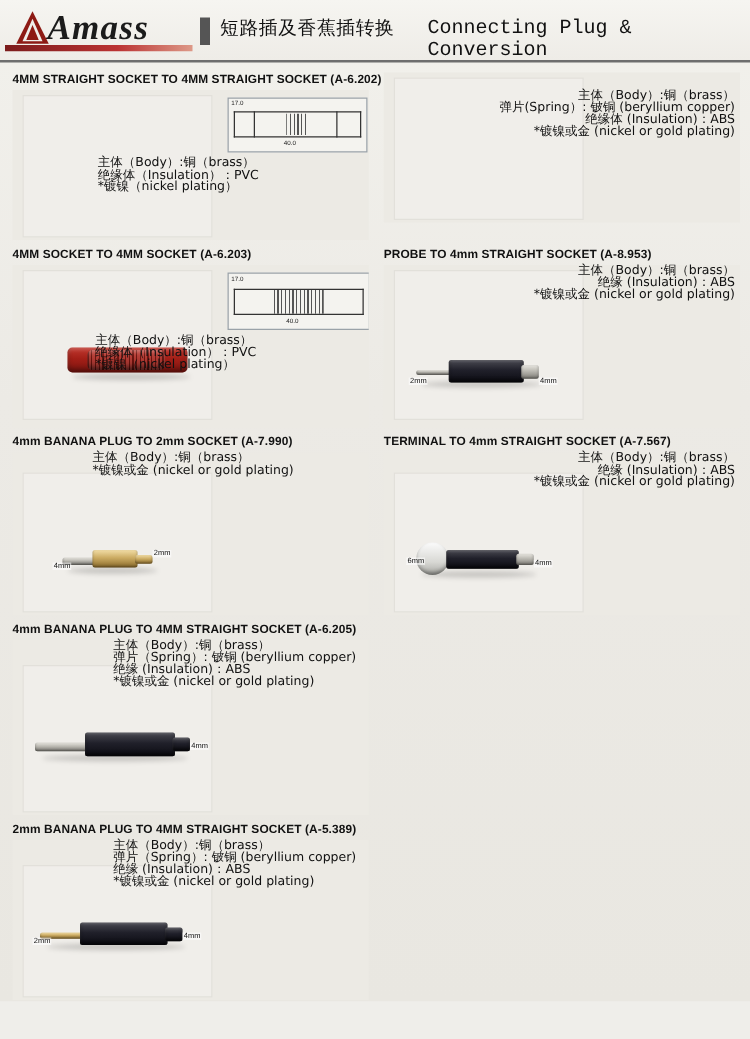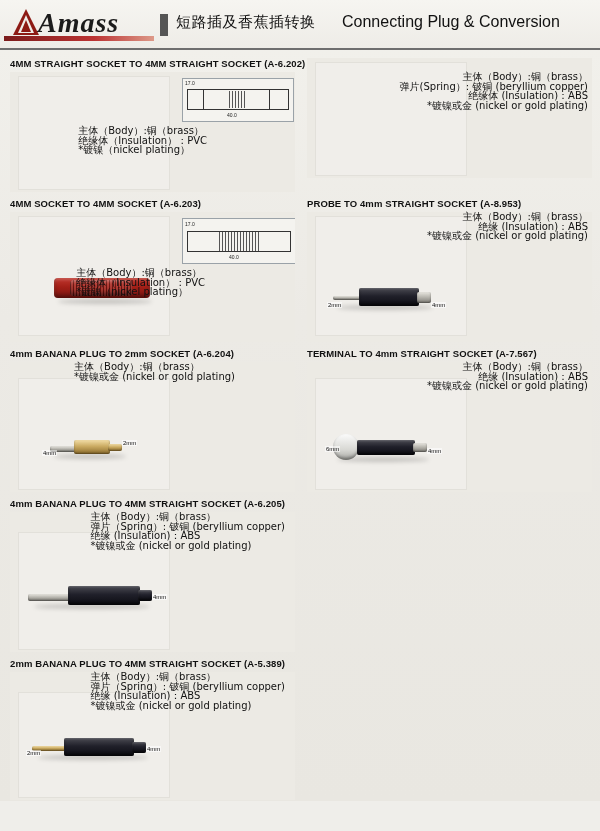--- a/index.html
+++ b/index.html
@@ -76,21 +76,21 @@
     top: 13px;
     font-family: "DejaVu Sans", sans-serif;
     font-size: 15px;
     color: #111;
     letter-spacing: 0.5px;
   }
   .header-title-en {
     position: absolute;
     left: 342px;
     top: 13px;
-    font-family: Liberation Sans, sans-serif;
+    font-family: Liberation Mono, monospace;
     font-size: 16px;
     color: #111;
   }
 
   
   .content {
     position: relative;
     padding: 8px 10px 0 10px;
   }
   .row {
@@ -308,21 +308,21 @@
           <div class="part shadow-blob" style="left:30px; top:93px; width:96px; height:5px;"></div>
           <div class="dim" style="left:20px; top:90px;">2mm</div>
           <div class="dim" style="left:124px; top:90px;">4mm</div>
         </div>
       </div>
     </div>
 
     <div class="row">
 
       <div class="cell">
-        <div class="cell-title">4mm BANANA PLUG TO 2mm SOCKET  (A-6.204)</div>
+        <div class="cell-title">4mm BANANA PLUG TO 2mm SOCKET  (A-7.990)</div>
         <div class="spec" style="right:60px; top:14px; text-align:left;">
           <div>主体（Body）:铜（brass）</div>
           <div>*镀镍或金 (nickel or gold plating)</div>
         </div>
         <div class="photo tall">
           <div class="photo-inner" style="top:16px; height:110px;"></div>
           <div class="part metal-pin" style="left:40px; top:84px; width:26px; height:6px;"></div>
           <div class="part brass" style="left:64px; top:78px; width:36px; height:14px;"></div>
           <div class="part brass" style="left:98px; top:82px; width:14px; height:7px;"></div>
           <div class="part shadow-blob" style="left:44px; top:92px; width:72px; height:5px;"></div>

